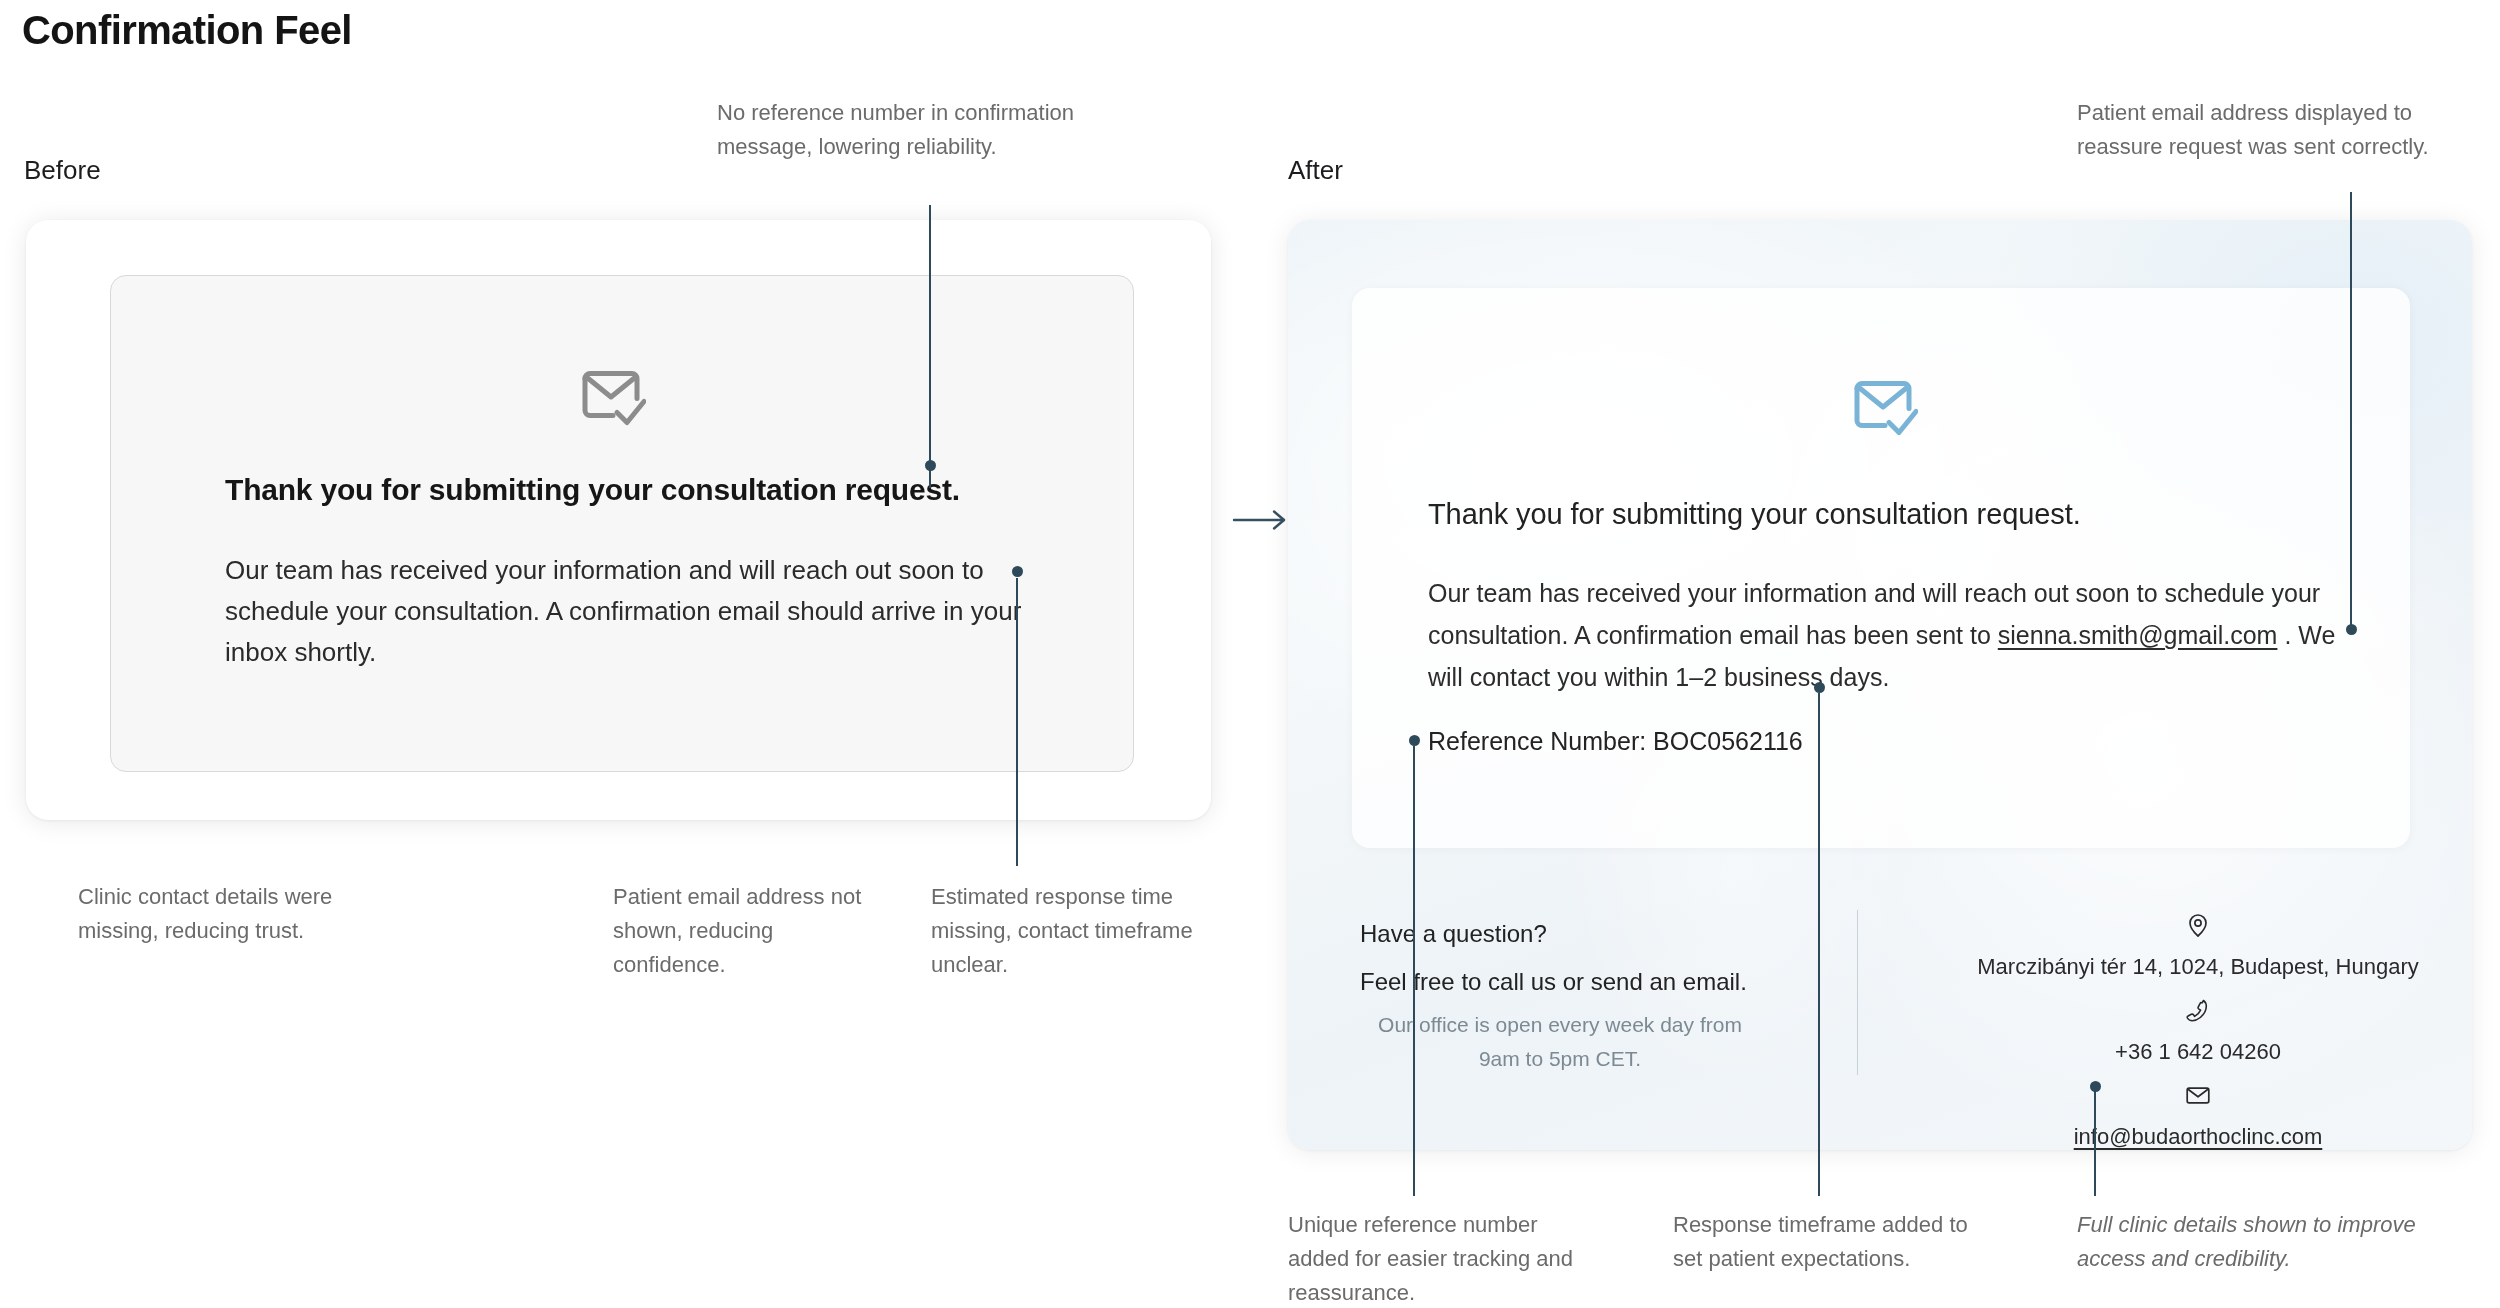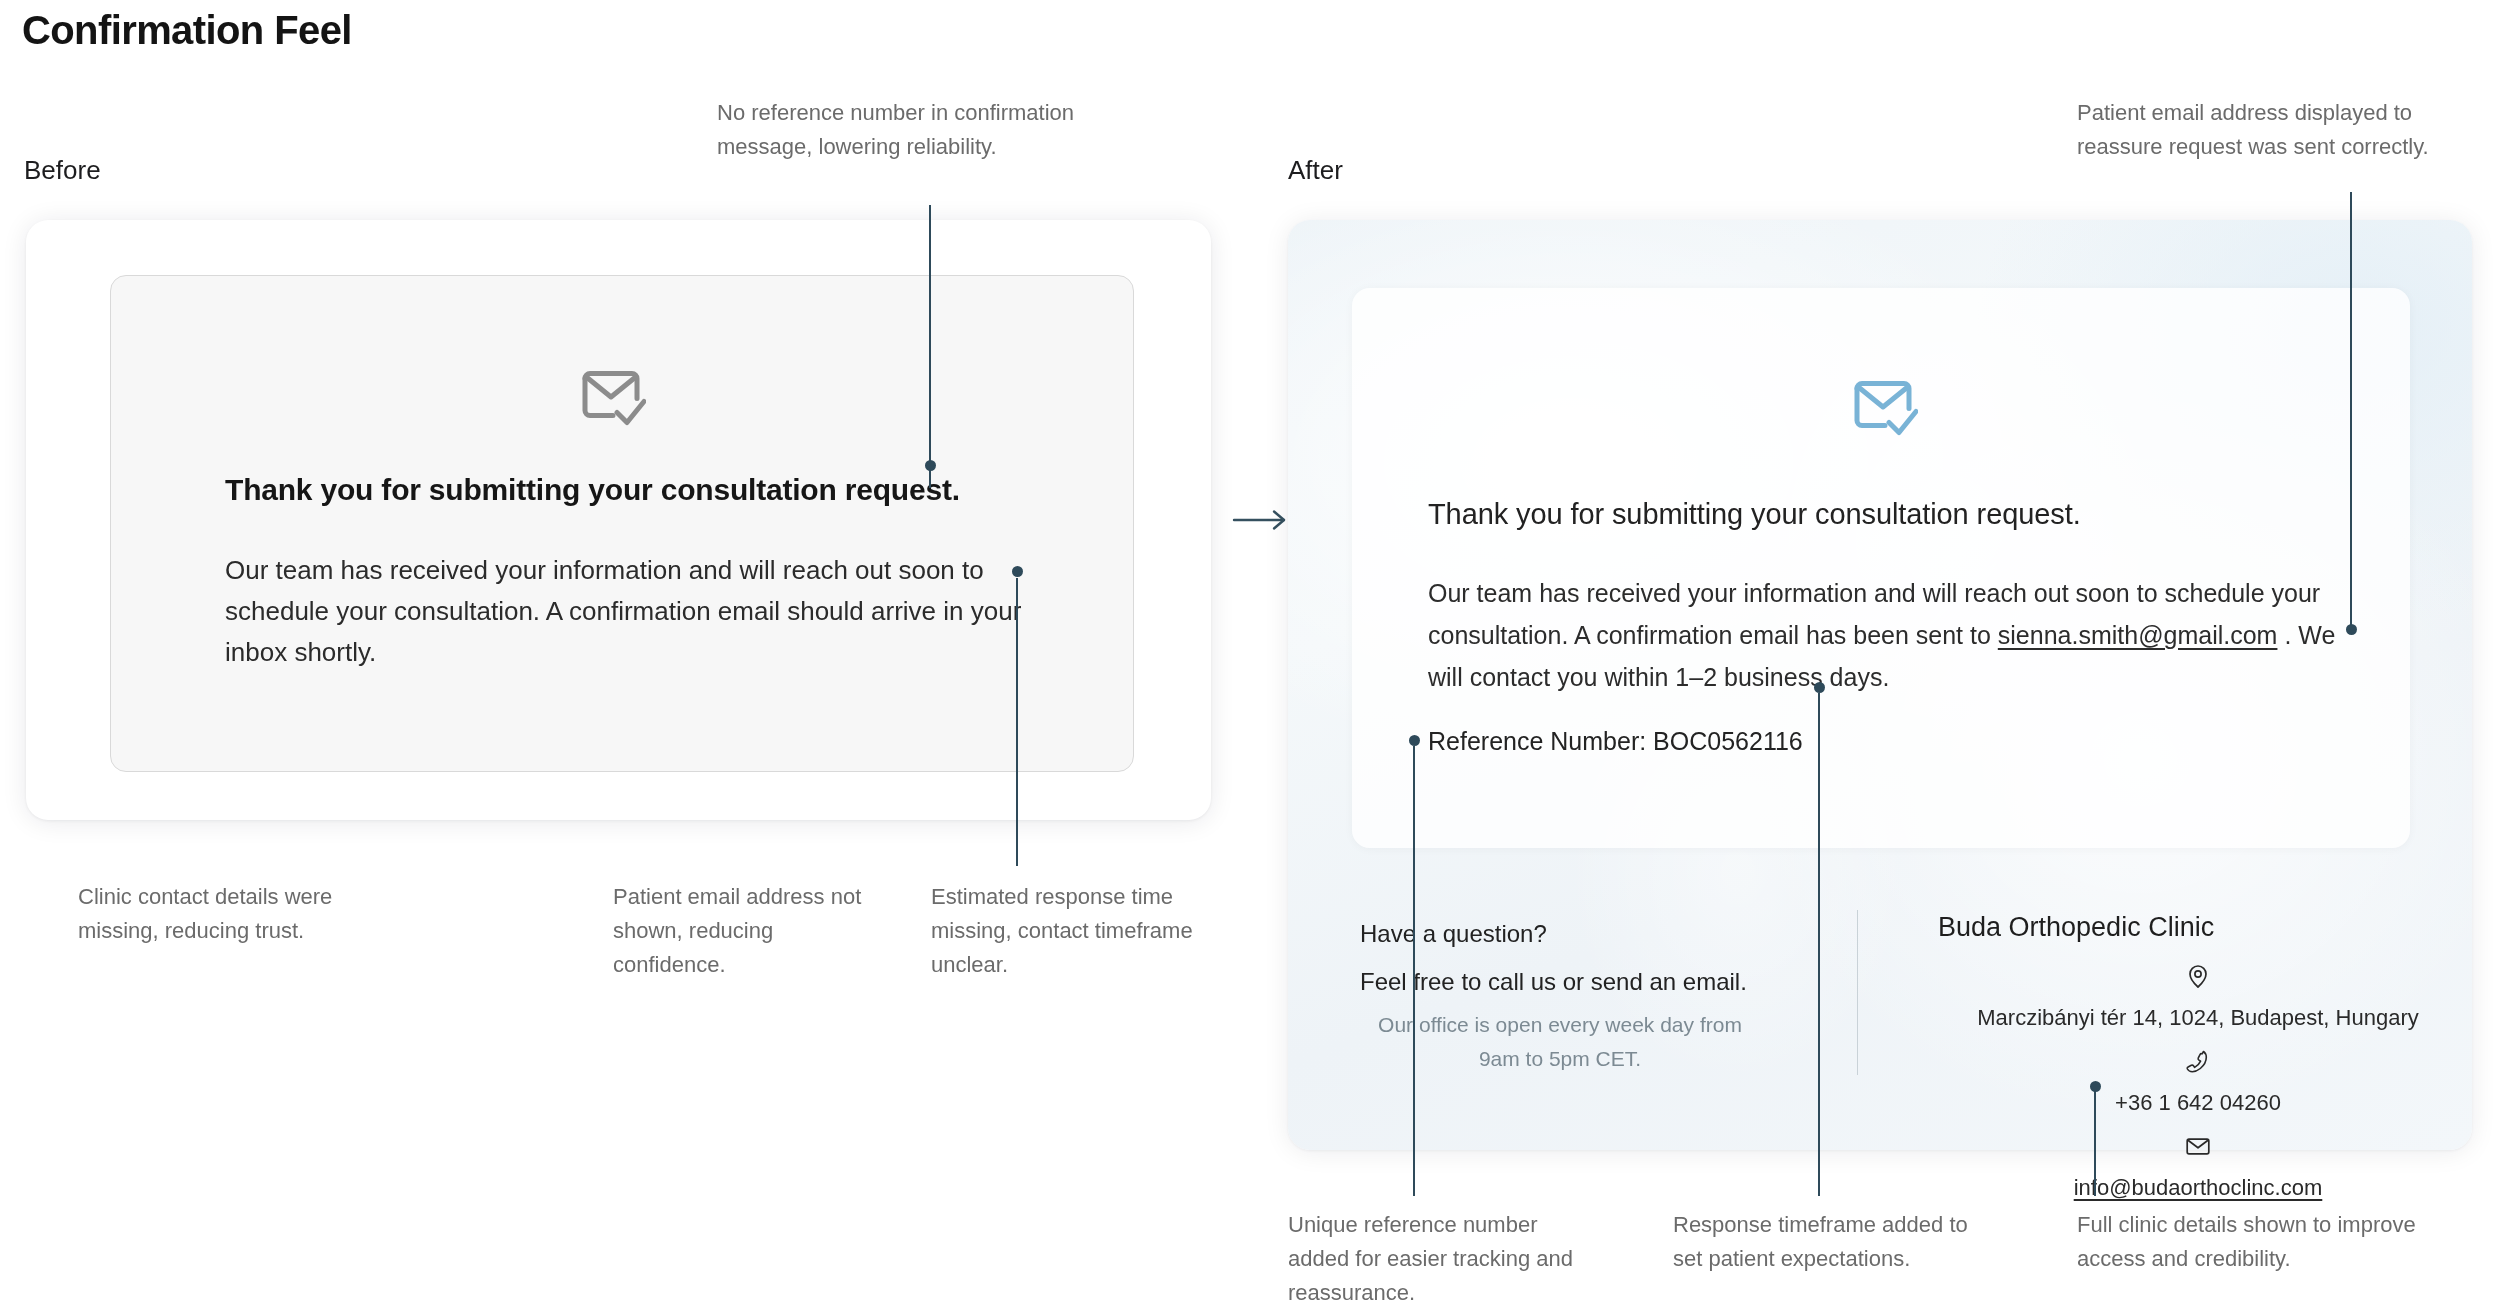--- a/index.html
+++ b/index.html
@@ -172,21 +172,20 @@
 
   <div id="footer-divider"></div>
 
   <div id="contact-left">
     <div class="q-title">Have a question?</div>
     <div class="q-sub">Feel free to call us or send an email.</div>
     <div class="q-hours">Our office is open every week day from 9am to 5pm CET.</div>
   </div>
 
   <div id="contact-right">
-    <div class="clinic-name">Buda Orthopedic Clinic</div>
 
     <div class="contact-row">
       <span class="c-icon">
         <svg viewBox="0 0 26 26" width="26" height="26" fill="none">
           <path d="M13 24s8-7.2 8-13A8 8 0 0 0 5 11c0 5.8 8 13 8 13Z" stroke="#2a2a2a" stroke-width="1.7" stroke-linejoin="round"></path>
           <circle cx="13" cy="11" r="3.1" stroke="#2a2a2a" stroke-width="1.7"></circle>
         </svg>
       </span>
       <span class="c-text">Marczibányi tér 14, 1024, Budapest, Hungary</span>
     </div>
@@ -228,17 +227,17 @@
   <div class="leader-dot" style="left:1012px;top:566px;"></div>
 
   <div class="annot-text" style="left:1288px;top:1208px;width:300px;">Unique reference number added for easier tracking and reassurance.</div>
   <div class="leader" style="left:1413px;top:746px;height:450px;"></div>
   <div class="leader-dot" style="left:1409px;top:735px;"></div>
 
   <div class="annot-text" style="left:1673px;top:1208px;width:320px;">Response timeframe added to set patient expectations.</div>
   <div class="leader" style="left:1818px;top:693px;height:503px;"></div>
   <div class="leader-dot" style="left:1814px;top:682px;"></div>
 
-  <div class="annot-text" style="left:2077px;top:1208px;width:340px;">Full clinic details shown to improve access and credibility.</div>
+  <div class="annot-text" style="left:2077px;top:1208px;width:340px;font-style:italic;">Full clinic details shown to improve access and credibility.</div>
   <div class="leader" style="left:2094px;top:1090px;height:106px;"></div>
   <div class="leader-dot" style="left:2090px;top:1081px;"></div>
 
 </div>
 
 </body></html>

